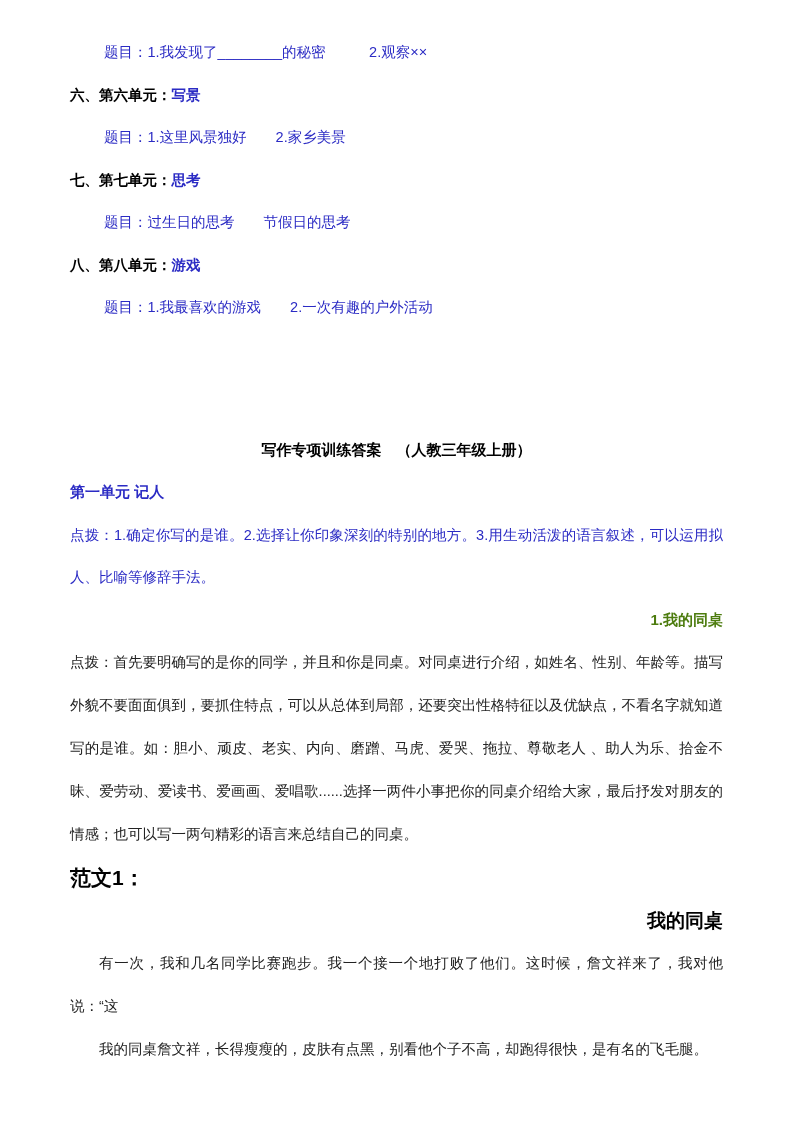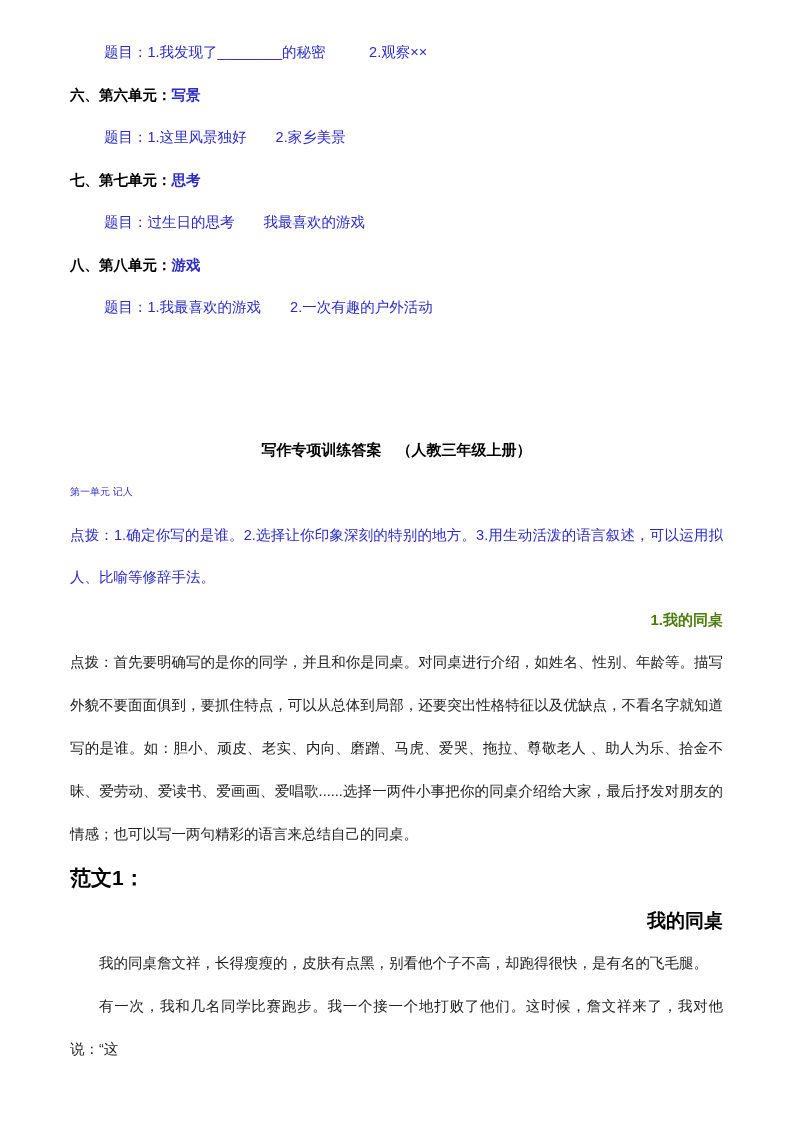--- a/index.html
+++ b/index.html
@@ -24,22 +24,22 @@
 
   .doc-title {
     margin-top: 100px;
     text-align: center;
     font-size: 15px;
     font-weight: bold;
     color: #000000;
     line-height: 42.5px;
   }
   .section-heading {
-    font-weight: normal;
-    font-size: 10px;
+    font-weight: bold;
+    font-size: 15px;
     line-height: 42.5px;
   }
   .tips {
     font-size: 14.5px;
     line-height: 42.5px;
     text-align: justify;
   }
   .sub-heading {
     font-weight: bold;
     color: #4d7c0f;
@@ -76,21 +76,21 @@
   <section>
 
     <p class="line blue titles-line">题目：1.我发现了________的秘密　　　2.观察××</p>
 
     <p class="line unit-heading"><span>六、第六单元：</span><span class="blue">写景</span></p>
 
     <p class="line blue titles-line">题目：1.这里风景独好　　2.家乡美景</p>
 
     <p class="line unit-heading"><span>七、第七单元：</span><span class="blue">思考</span></p>
 
-    <p class="line blue titles-line">题目：过生日的思考　　我最喜欢的游戏</p>
+    <p class="line blue titles-line">题目：过生日的思考　　节假日的思考</p>
 
     <p class="line unit-heading"><span>八、第八单元：</span><span class="blue">游戏</span></p>
 
     <p class="line blue titles-line">题目：1.我最喜欢的游戏　　2.一次有趣的户外活动</p>
 
   </section>
 
   <section>
 
     <h1 class="doc-title">写作专项训练答案　（人教三年级上册）</h1>
@@ -100,19 +100,19 @@
     <p class="tips blue">点拨：1.确定你写的是谁。2.选择让你印象深刻的特别的地方。3.用生动活泼的语言叙述，可以运用拟人、比喻等修辞手法。</p>
 
     <h3 class="sub-heading">1.我的同桌</h3>
 
     <p class="body-para">点拨：首先要明确写的是你的同学，并且和你是同桌。对同桌进行介绍，如姓名、性别、年龄等。描写外貌不要面面俱到，要抓住特点，可以从总体到局部，还要突出性格特征以及优缺点，不看名字就知道写的是谁。如：胆小、顽皮、老实、内向、磨蹭、马虎、爱哭、拖拉、尊敬老人 、助人为乐、拾金不昧、爱劳动、爱读书、爱画画、爱唱歌......选择一两件小事把你的同桌介绍给大家，最后抒发对朋友的情感；也可以写一两句精彩的语言来总结自己的同桌。</p>
 
     <h2 class="sample-label">范文1：</h2>
 
     <h2 class="sample-title">我的同桌</h2>
 
+    <p class="body-para first-indent">有一次，我和几名同学比赛跑步。我一个接一个地打败了他们。这时候，詹文祥来了，我对他说：“这</p>
+
     <p class="body-para first-indent">我的同桌詹文祥，长得瘦瘦的，皮肤有点黑，别看他个子不高，却跑得很快，是有名的飞毛腿。</p>
-
-    <p class="body-para first-indent">有一次，我和几名同学比赛跑步。我一个接一个地打败了他们。这时候，詹文祥来了，我对他说：“这</p>
 
   </section>
 
 </div>
 
 </body></html>

